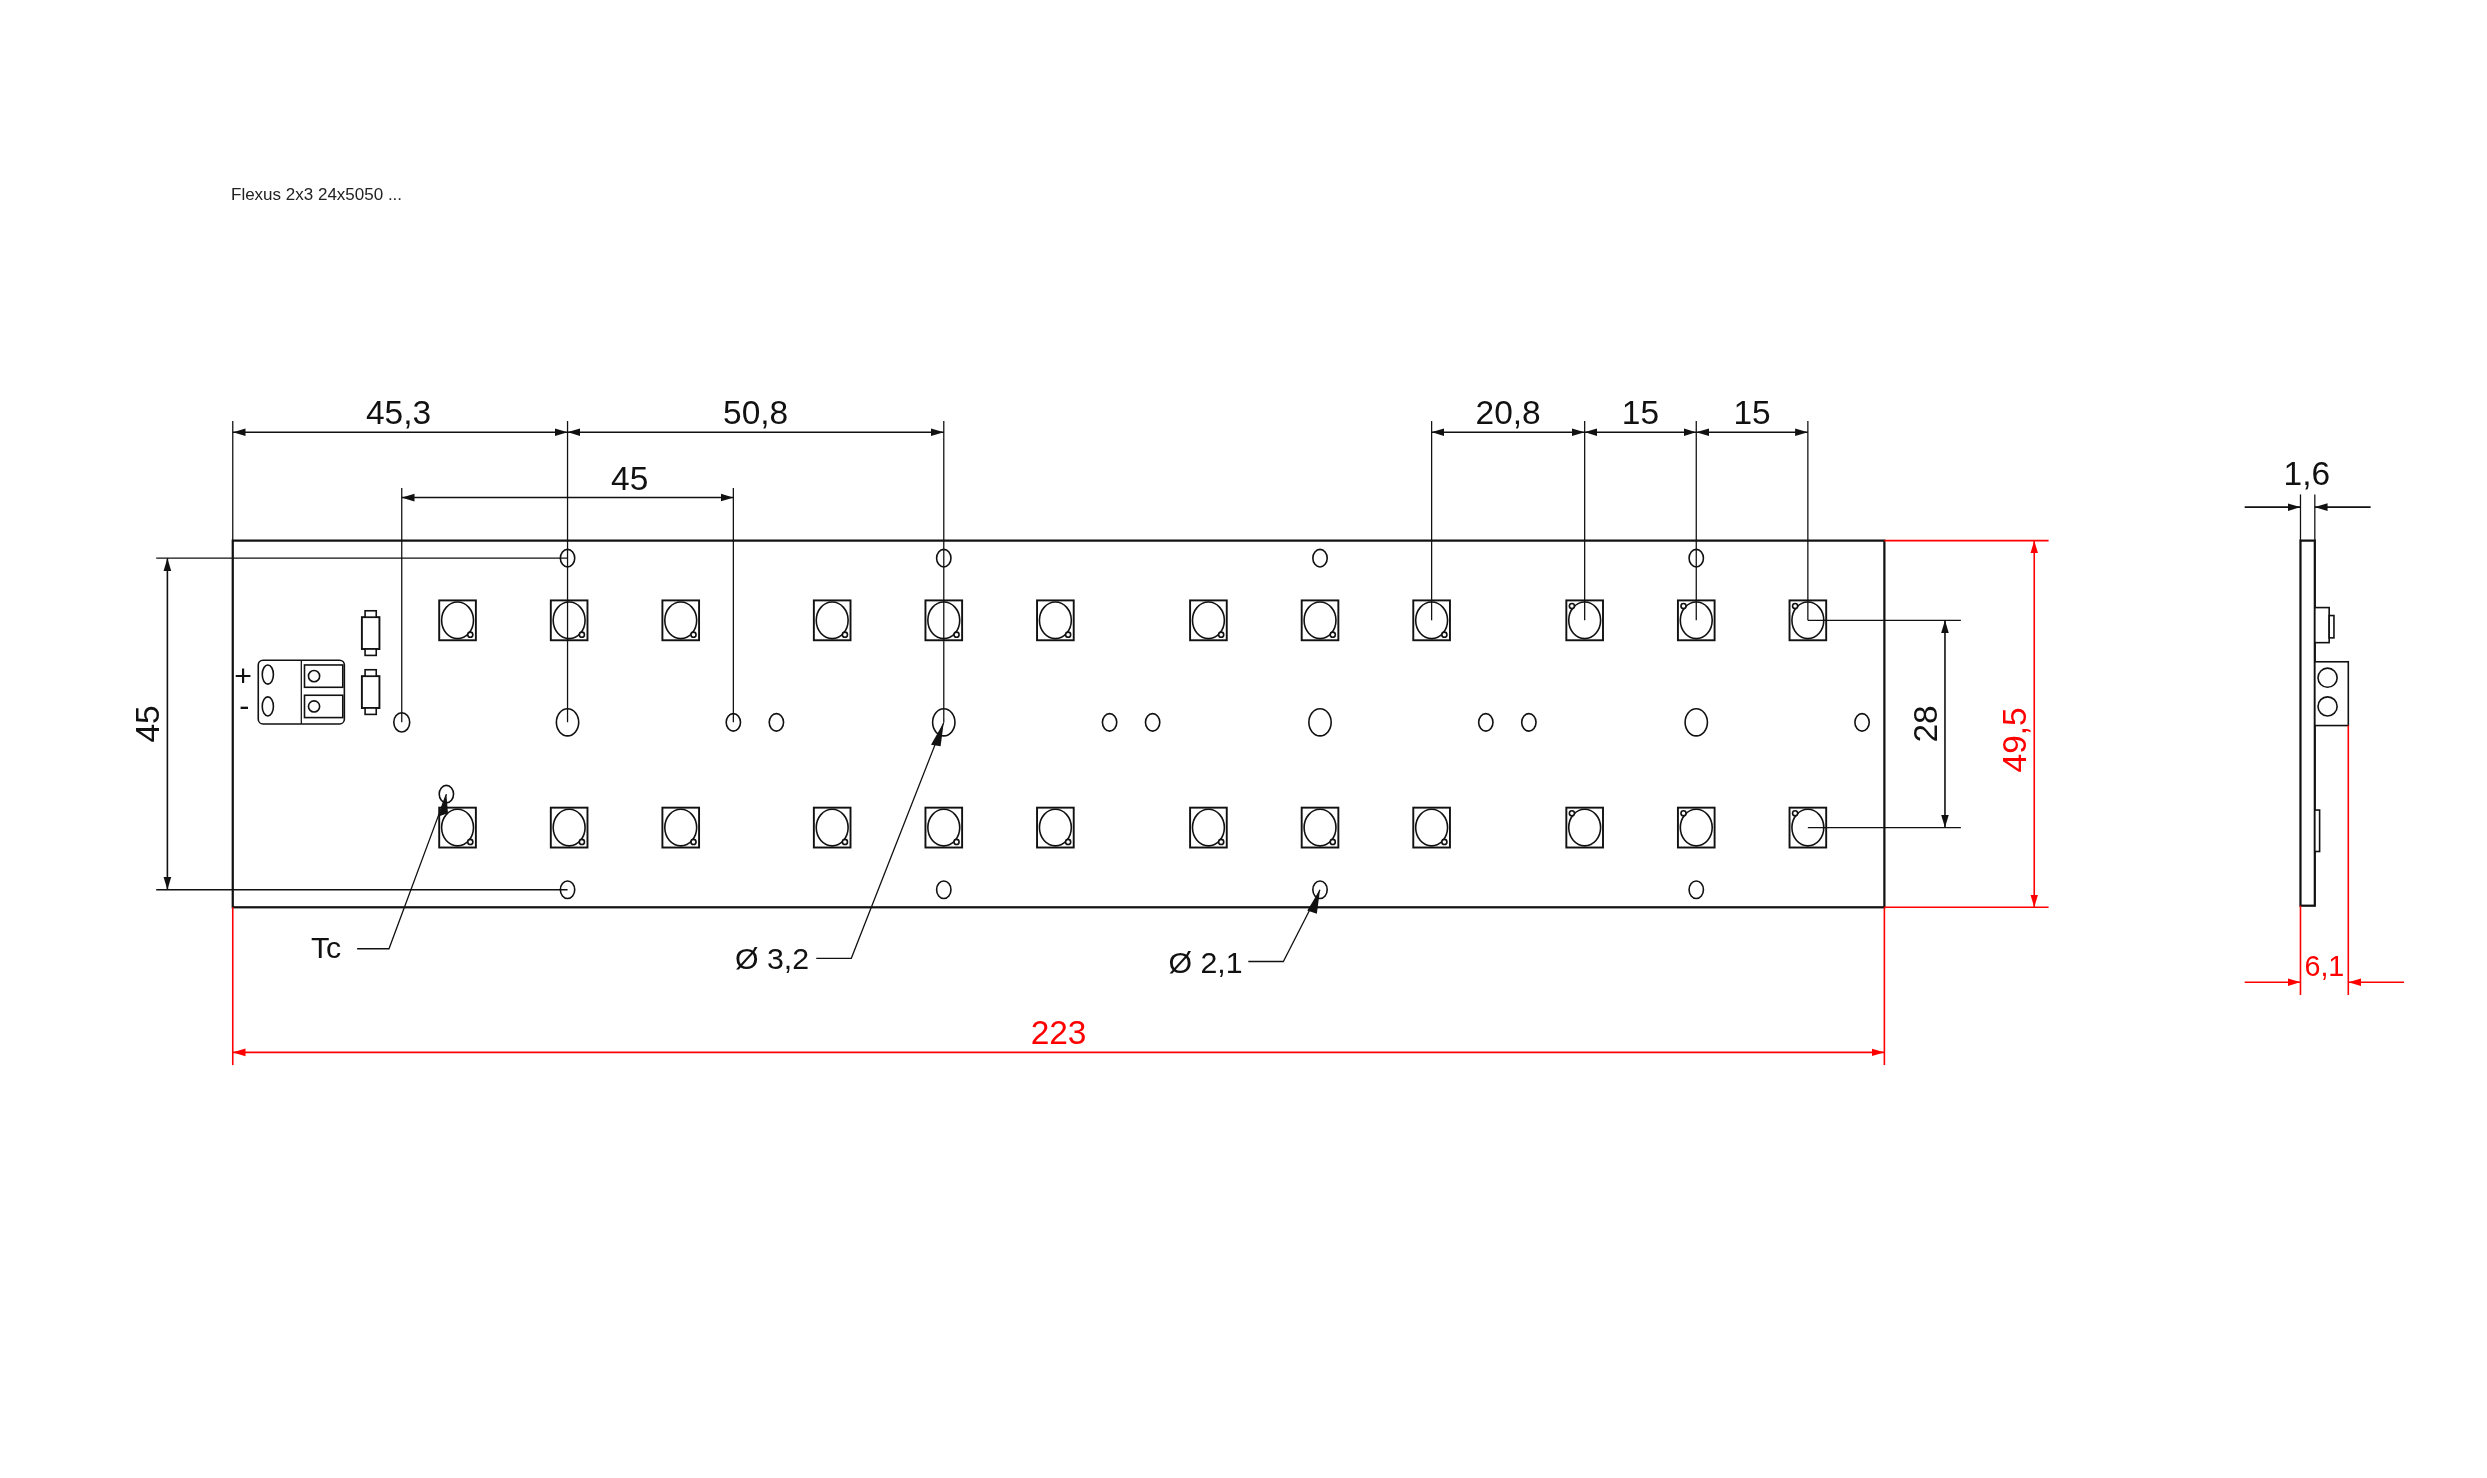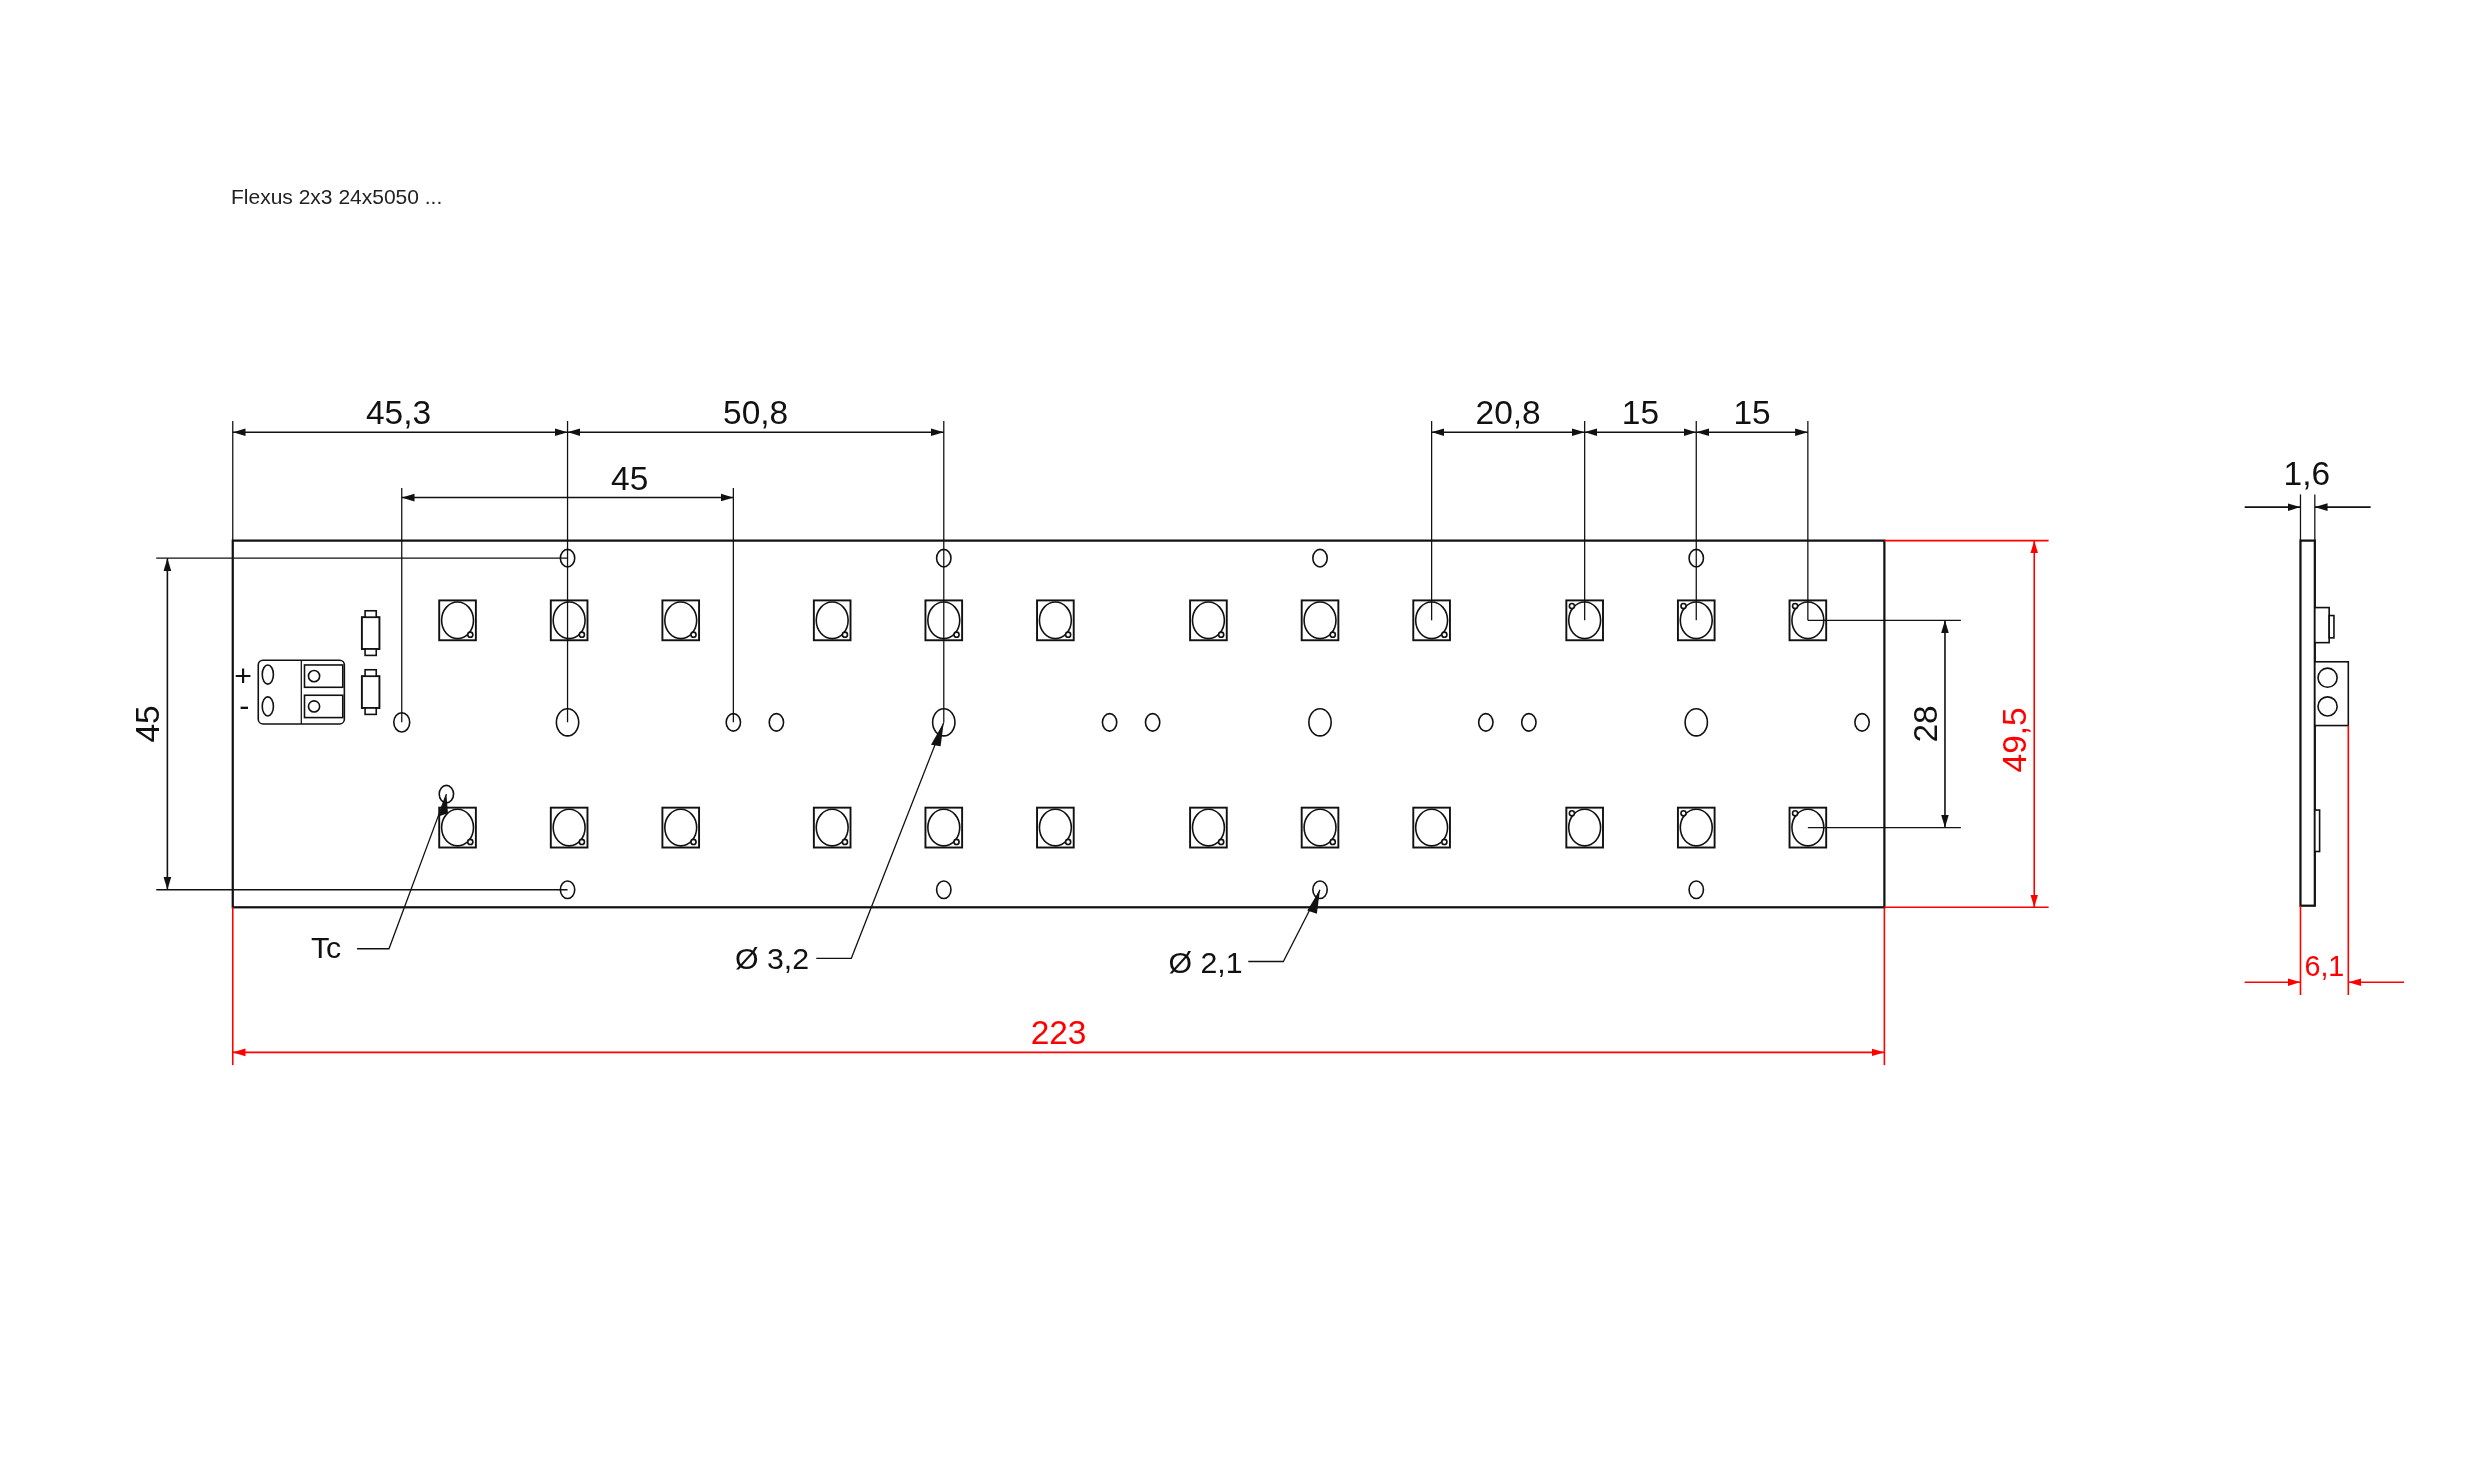--- a/index.html
+++ b/index.html
@@ -1,18 +1,18 @@
 <!DOCTYPE html>
 <html style="font-size:9.5px"><head>
 <meta charset="utf-8">
 <style>
   html, body { margin:0; padding:0; background:#ffffff; }
   body { width:2487px; height:1479px; overflow:hidden; position:relative; font-family:"Liberation Sans", sans-serif; }
   #drawing { position:absolute; left:0; top:0; width:2487px; height:1479px; }
-  .title { position:absolute; left:231px; top:185px; font-family:"Liberation Sans", sans-serif; font-size:21px; color:#222222; font-weight:300; white-space:nowrap; }
+  .title { position:absolute; left:231px; top:185px; font-family:"Liberation Sans", sans-serif; font-size:17px; color:#222222; font-weight:300; white-space:nowrap; }
   .lbl { font-family:"Liberation Sans", sans-serif; font-size:21px; fill:#111111; }
   .lbl-red { font-family:"Liberation Sans", sans-serif; font-size:21px; fill:#ff0000; }
   .lbl-sm { font-family:"Liberation Sans", sans-serif; font-size:19px; fill:#111111; }
   .ln { stroke:#111; stroke-width:1; fill:none; }
   .ln-thin { stroke:#111; stroke-width:0.8; fill:none; }
   .ln-red { stroke:#ff0000; stroke-width:1; fill:none; }
   .board { stroke:#111; stroke-width:1.4; fill:#ffffff; }
   .hole { stroke:#111; stroke-width:1; fill:#ffffff; }
   .led-box { stroke:#111; stroke-width:1.2; fill:#ffffff; }
   .arrow { fill:#111; }

